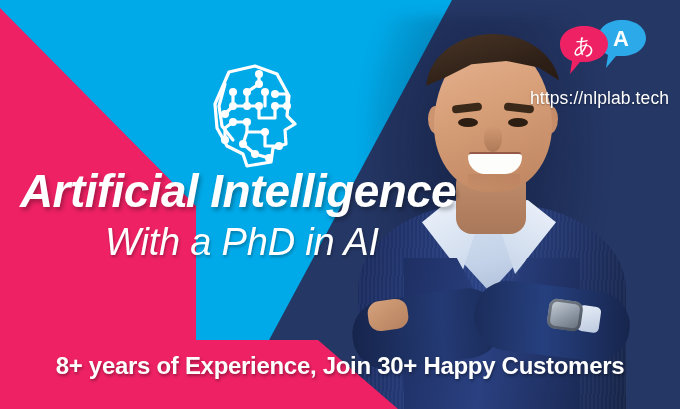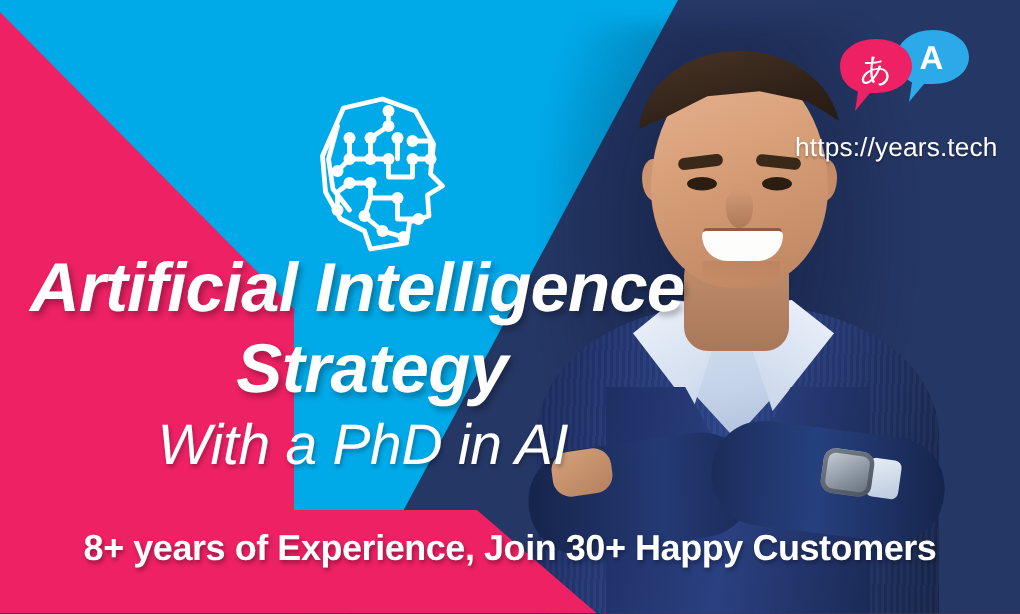--- a/index.html
+++ b/index.html
@@ -276,25 +276,24 @@
         <text x="63" y="28" font-family="Liberation Sans, sans-serif" font-size="22" font-weight="bold" fill="#ffffff" text-anchor="middle">A</text>
       </g>
       <g>
         <path d="M26 8 C40 8 50 16 50 26 C50 36 40 44 26 44 L22 44 L12 56 L14 43
                  C6 40 2 34 2 26 C2 16 12 8 26 8 Z" fill="#ED2164"></path>
         <text x="26" y="35" font-family="Liberation Sans, sans-serif" font-size="21" fill="#ffffff" text-anchor="middle">あ</text>
       </g>
     </svg>
   </div>
 
-  <div class="url">https://years.tech</div>
+  <div class="url">https://nlplab.tech</div>
 
   <div class="title-wrap">
     <div class="t-line1">Artificial Intelligence</div>
-    <div class="t-line2">Strategy</div>
     <div class="t-line3">With a PhD in AI</div>
   </div>
 
   <div class="layer band-pink bg-pink"></div>
 
   <div class="banner">8+ years of Experience, Join 30+ Happy Customers</div>
 
 </div>
 
 </body></html>

